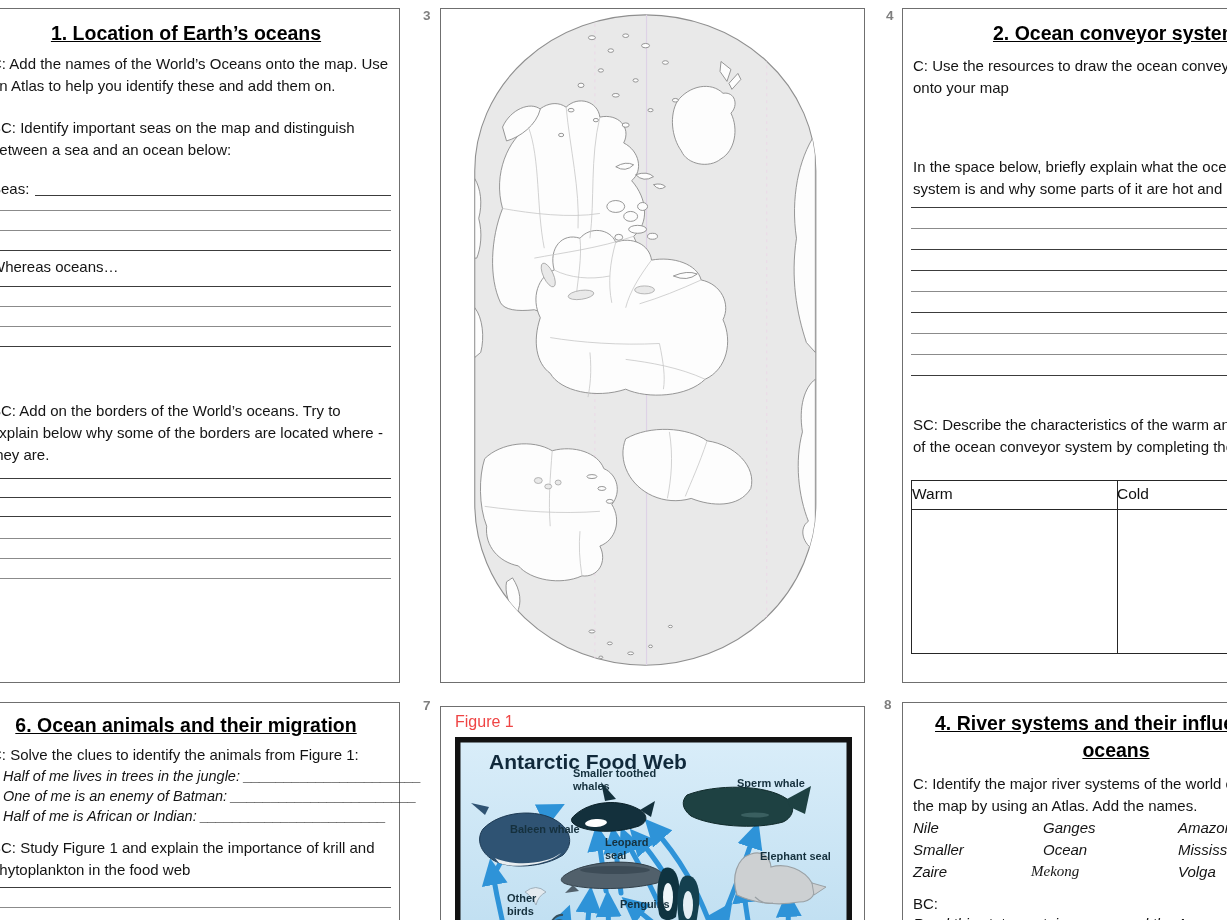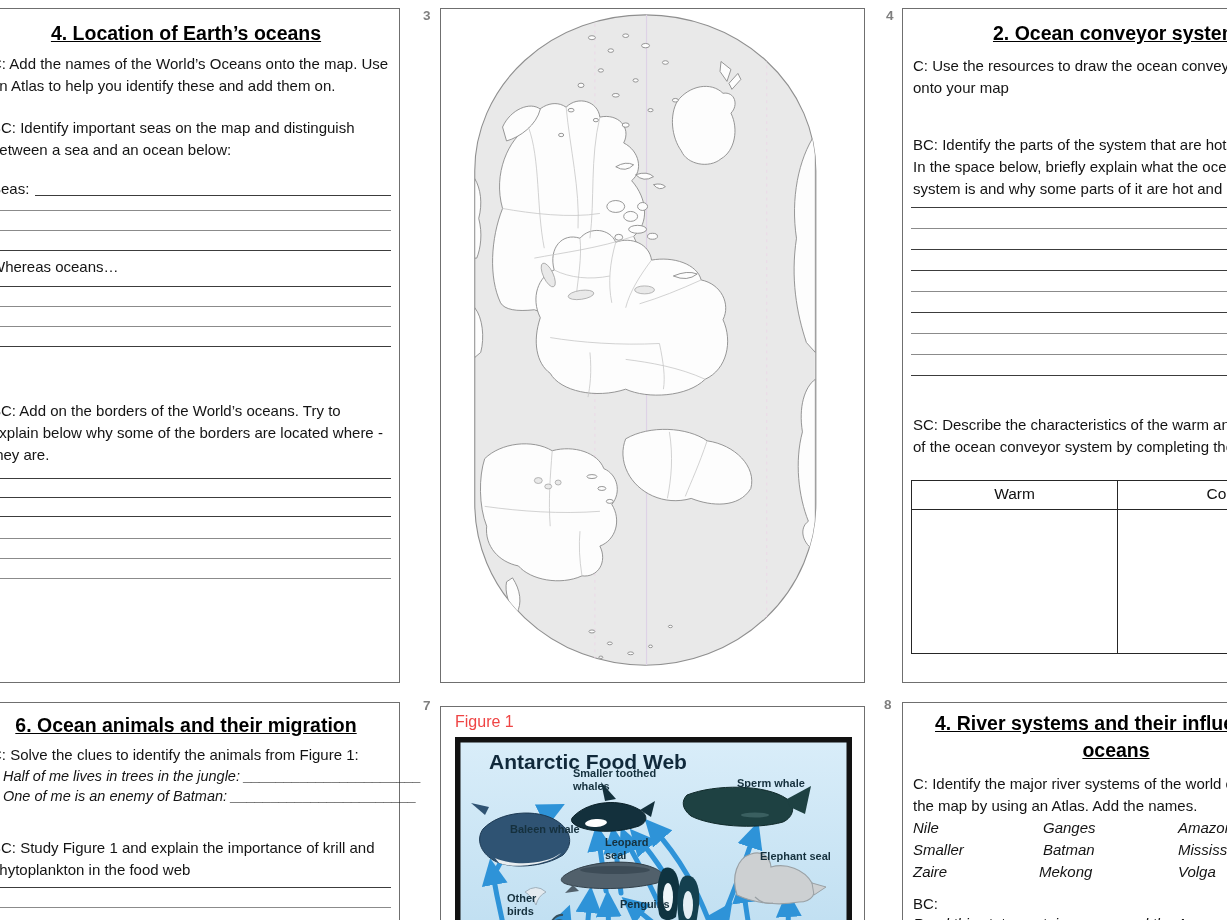--- a/index.html
+++ b/index.html
@@ -12,33 +12,33 @@
   .ttl span{text-decoration:underline;}
   .tl{position:absolute;white-space:nowrap;font-size:15px;color:#141414;}
   .it{font-style:italic;font-size:14.5px;}
   .ans{position:absolute;height:0;border-top:1.5px solid #3c3c3c;}
   .ans.g{border-top-color:#8b8b8b;}
   .pagenum{position:absolute;font-size:13.5px;font-weight:bold;color:#7f7f7f;}
   .figlabel{position:absolute;font-size:16px;color:#ef4444;white-space:nowrap;}
   .t2table{position:absolute;border:1.6px solid #262626;box-sizing:border-box;}
   .t2table .hdrline{position:absolute;left:0;right:0;top:28px;border-top:1.4px solid #262626;}
   .t2table .colline{position:absolute;top:0;bottom:0;left:205px;border-left:1.4px solid #262626;}
-  .t2table .hcell{position:absolute;top:4px;font-size:15.5px;color:#111;text-align:center;}
+  .t2table .hcell{position:absolute;top:4px;font-size:15.5px;color:#111;text-align:left;}
   svg text{font-family:"Liberation Sans",sans-serif;}
 </style>
 </head>
 <body>
 
 <div class="pagenum" style="left:423px;top:8px;">3</div>
 <div class="pagenum" style="left:886px;top:8px;">4</div>
 <div class="pagenum" style="left:423px;top:698px;">7</div>
 <div class="pagenum" style="left:884px;top:697px;">8</div>
 
 <div class="panel" style="left:-28px;top:8px;width:428px;height:675px;">
-  <div class="ttl" style="top:13px;"><span>4. Location of Earth’s oceans</span></div>
+  <div class="ttl" style="top:13px;"><span>1. Location of Earth’s oceans</span></div>
   <div class="tl" style="left:18px;top:46px;">C: Add the names of the World’s Oceans onto the map. Use</div>
   <div class="tl" style="left:18px;top:68px;">an Atlas to help you identify these and add them on.</div>
   <div class="tl" style="left:18px;top:110px;">BC: Identify important seas on the map and distinguish</div>
   <div class="tl" style="left:18px;top:132px;">between a sea and an ocean below:</div>
   <div class="tl" style="left:18px;top:171px;">Seas:</div>
   <div class="ans" style="left:62px;width:356px;top:186px;"></div>
   <div class="ans g" style="left:18px;width:400px;top:201px;"></div>
   <div class="ans g" style="left:18px;width:400px;top:221px;"></div>
   <div class="ans" style="left:18px;width:400px;top:241px;"></div>
   <div class="tl" style="left:18px;top:249px;">Whereas oceans…</div>
@@ -168,21 +168,20 @@
         <ellipse cx="118" cy="476" rx="3" ry="2.5"></ellipse>
       </g>
     </g>
   </svg>
 </div>
 
 <div class="panel" style="left:902px;top:8px;width:428px;height:675px;">
   <div class="ttl" style="top:13px;"><span>2. Ocean conveyor system</span></div>
   <div class="tl" style="left:10px;top:48px;">C: Use the resources to draw the ocean conveyor system</div>
   <div class="tl" style="left:10px;top:70px;text-align:right;">onto your map</div>
-  <div class="tl" style="left:10px;top:127px;">BC: Identify the parts of the system that are hot</div>
   <div class="tl" style="left:10px;top:149px;">In the space below, briefly explain what the ocean</div>
   <div class="tl" style="left:10px;top:171px;">system is and why some parts of it are hot and cold.</div>
   <div class="ans" style="left:8px;width:412px;top:198px;"></div>
   <div class="ans g" style="left:8px;width:412px;top:219px;"></div>
   <div class="ans" style="left:8px;width:412px;top:240px;"></div>
   <div class="ans" style="left:8px;width:412px;top:261px;"></div>
   <div class="ans g" style="left:8px;width:412px;top:282px;"></div>
   <div class="ans" style="left:8px;width:412px;top:303px;"></div>
   <div class="ans g" style="left:8px;width:412px;top:324px;"></div>
   <div class="ans g" style="left:8px;width:412px;top:345px;"></div>
@@ -195,20 +194,21 @@
     <div class="hcell" style="left:0;width:205px;">Warm</div>
     <div class="hcell" style="left:205px;width:211px;">Cold</div>
   </div>
 </div>
 
 <div class="panel" style="left:-28px;top:702px;width:428px;height:420px;">
   <div class="ttl" style="top:11px;"><span>6. Ocean animals and their migration</span></div>
   <div class="tl" style="left:18px;top:43px;">C: Solve the clues to identify the animals from Figure 1:</div>
   <div class="tl it" style="left:30px;top:65px;">Half of me lives in trees in the jungle: ______________________</div>
   <div class="tl it" style="left:30px;top:85px;">One of me is an enemy of Batman: _______________________</div>
+  <div class="tl it" style="left:30px;top:105px;">Half of me is African or Indian: _______________________</div>
   <div class="tl" style="left:18px;top:136px;">BC: Study Figure 1 and explain the importance of krill and</div>
   <div class="tl" style="left:18px;top:158px;">phytoplankton in the food web</div>
   <div class="ans" style="left:18px;width:400px;top:184px;"></div>
   <div class="ans g" style="left:18px;width:400px;top:204px;"></div>
 </div>
 
 <div class="panel" style="left:440px;top:706px;width:425px;height:420px;">
   <div class="figlabel" style="left:14px;top:6px;">Figure 1</div>
   <div style="position:absolute;left:14px;top:30px;width:397px;height:380px;">
     <svg width="397" height="380" viewBox="0 0 397 380">
@@ -310,20 +310,20 @@
 
 <div class="panel" style="left:902px;top:702px;width:428px;height:420px;">
   <div class="ttl" style="top:9px;"><span>4. River systems and their influence on</span></div>
   <div class="ttl" style="top:36px;"><span>oceans</span></div>
   <div class="tl" style="left:10px;top:72px;">C: Identify the major river systems of the world on</div>
   <div class="tl" style="left:10px;top:94px;">the map by using an Atlas. Add the names.</div>
   <div class="tl it" style="left:10px;top:116px;font-size:15px;">Nile</div>
   <div class="tl it" style="left:140px;top:116px;font-size:15px;">Ganges</div>
   <div class="tl it" style="left:275px;top:116px;font-size:15px;">Amazon</div>
   <div class="tl it" style="left:10px;top:138px;font-size:15px;">Smaller</div>
-  <div class="tl it" style="left:140px;top:138px;font-size:15px;">Batman</div>
+  <div class="tl it" style="left:140px;top:138px;font-size:15px;">Ocean</div>
   <div class="tl it" style="left:275px;top:138px;font-size:15px;">Mississippi</div>
   <div class="tl it" style="left:10px;top:160px;font-size:15px;">Zaire</div>
-  <div class="tl it" style="left:136px;top:160px;font-size:15px;">Mekong</div>
+  <div class="tl it" style="left:128px;top:160px;font-size:15px;font-family:Liberation Serif, serif;">Mekong</div>
   <div class="tl it" style="left:275px;top:160px;font-size:15px;">Volga</div>
   <div class="tl" style="left:10px;top:192px;">BC:</div>
   <div class="tl it" style="left:10px;top:212px;font-size:15px;">Read this statement: in one second the Amazon</div>
 </div>
 
 </body></html>

